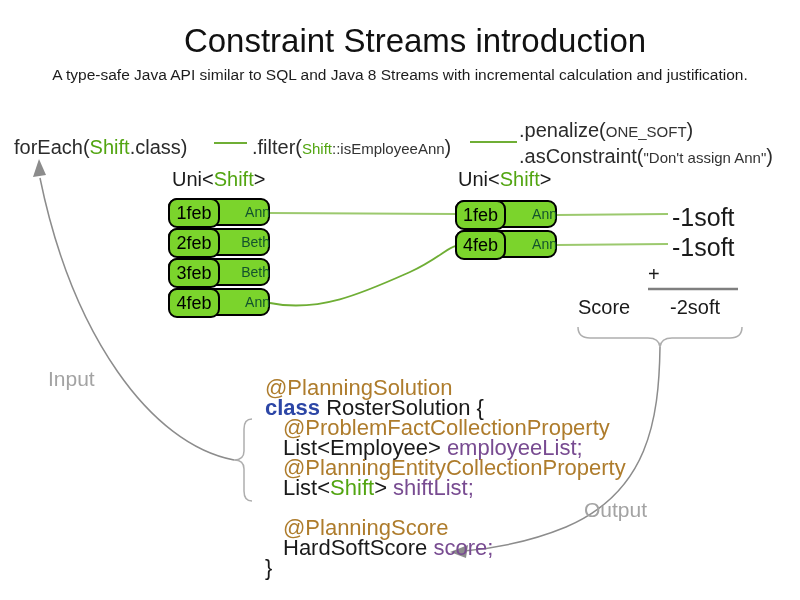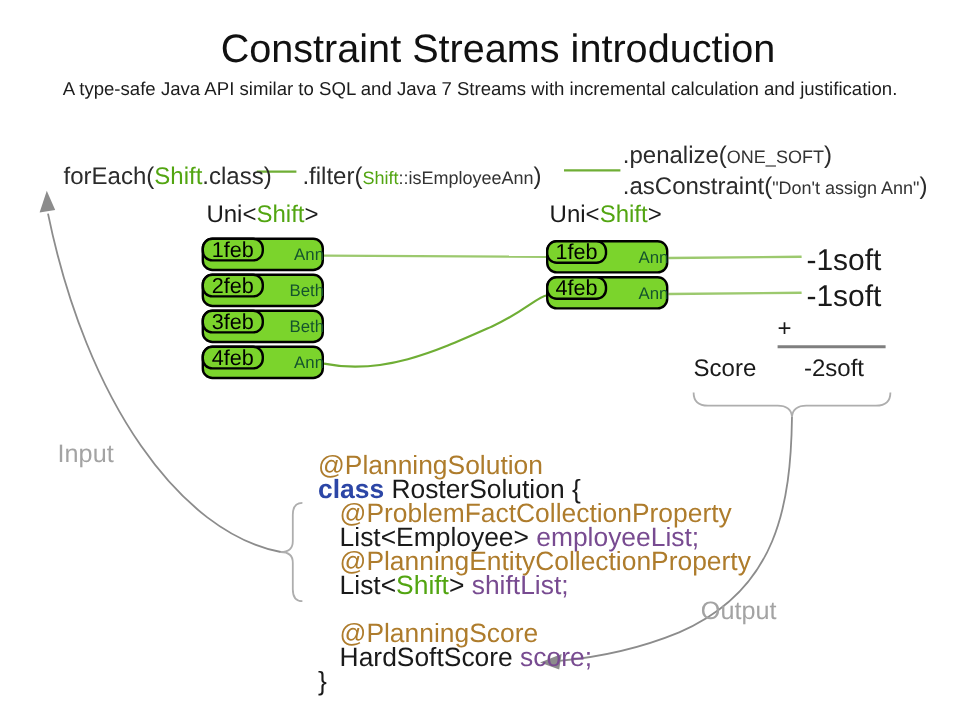--- a/index.html
+++ b/index.html
@@ -6,32 +6,32 @@
   #stage{position:relative;width:800px;height:600px;background:#ffffff;overflow:hidden;
          font-family:"Liberation Sans", sans-serif;color:#1a1a1a;}
   .abs{position:absolute;white-space:nowrap;}
   
   .title{left:0;top:22px;width:800px;text-align:center;font-size:33px;color:#111;padding-left:15px;}
   .subtitle{left:0;top:66px;width:800px;text-align:center;font-size:15.5px;color:#1c1c1c;}
   
   .big{font-size:20px;color:#2b2b2b;line-height:1;}
   .small-arg{font-size:15px;color:#333;}
   .grn{color:#52a511;}
-  .foreach{left:14px;top:137px;margin-left:39px;}
+  .foreach{left:14px;top:137px;}
   .filter{left:252px;top:137px;}
   .penalize{left:519px;top:120px;}
   .asconstraint{left:519px;top:146px;}
   
   .unilabel{font-size:20px;color:#1a1a1a;}
   .uni-left{left:172px;top:168px;}
   .uni-right{left:458px;top:168px;}
   
   .srow{position:absolute;height:28px;width:102px;background:#7bd42c;border:2px solid #000;
         border-radius:9px;box-sizing:border-box;display:flex;align-items:center;}
-  .datecell{position:absolute;left:-2px;top:-2px;height:20px;background:#7bd42c;border:2px solid #000;
+  .datecell{position:absolute;left:-2px;top:-2px;height:30px;background:#7bd42c;border:2px solid #000;
         border-radius:9px;box-sizing:border-box;display:flex;align-items:center;justify-content:center;
         font-size:18px;color:#000;}
   .dc-l{width:52px;}
   .dc-r{width:51px;}
   .namecell{position:absolute;right:0;font-size:14px;color:#14532d;text-align:right;}
   .nc-l{left:52px;width:48px;}
   .nc-r{left:51px;width:49px;}
   
   .penalty{font-size:25px;color:#1a1a1a;}
   .pen1{left:672px;top:203px;}
@@ -79,21 +79,21 @@
     <path d="M 660 347 C 659 420, 648 492, 566 527 C 532 541, 498 548, 464 551" stroke="#8c8c8c" stroke-width="1.5" fill="none"></path>
     <polygon points="450,552 468,545 466,558" fill="#8c8c8c"></polygon>
 
     <path d="M 252 419 Q 244 419 244 429 L 244 451 Q 244 460 234 460 Q 244 460 244 469 L 244 491 Q 244 501 252 501" stroke="#aeaeae" stroke-width="1.5" fill="none"></path>
 
     <path d="M 234 460 C 150 444, 72 334, 40 178" stroke="#8c8c8c" stroke-width="1.5" fill="none"></path>
     <polygon points="39,159 33,177 46,175" fill="#8c8c8c"></polygon>
   </svg>
 
   <div class="abs title">Constraint Streams introduction</div>
-  <div class="abs subtitle">A type-safe Java API similar to SQL and Java 7 Streams with incremental calculation and justification.</div>
+  <div class="abs subtitle">A type-safe Java API similar to SQL and Java 8 Streams with incremental calculation and justification.</div>
 
   <div class="abs big foreach"><span>forEach(</span><span class="grn">Shift</span><span>.class)</span></div>
 
   <div class="abs big filter"><span>.filter(</span><span class="small-arg grn">Shift</span><span class="small-arg">::isEmployeeAnn</span><span>)</span></div>
 
   <div class="abs big penalize"><span>.penalize(</span><span class="small-arg">ONE_SOFT</span><span>)</span></div>
 
   <div class="abs big asconstraint"><span>.asConstraint(</span><span class="small-arg">"Don't assign Ann"</span><span>)</span></div>
 
   <div class="abs unilabel uni-left"><span>Uni&lt;</span><span class="grn">Shift</span><span>&gt;</span></div>

